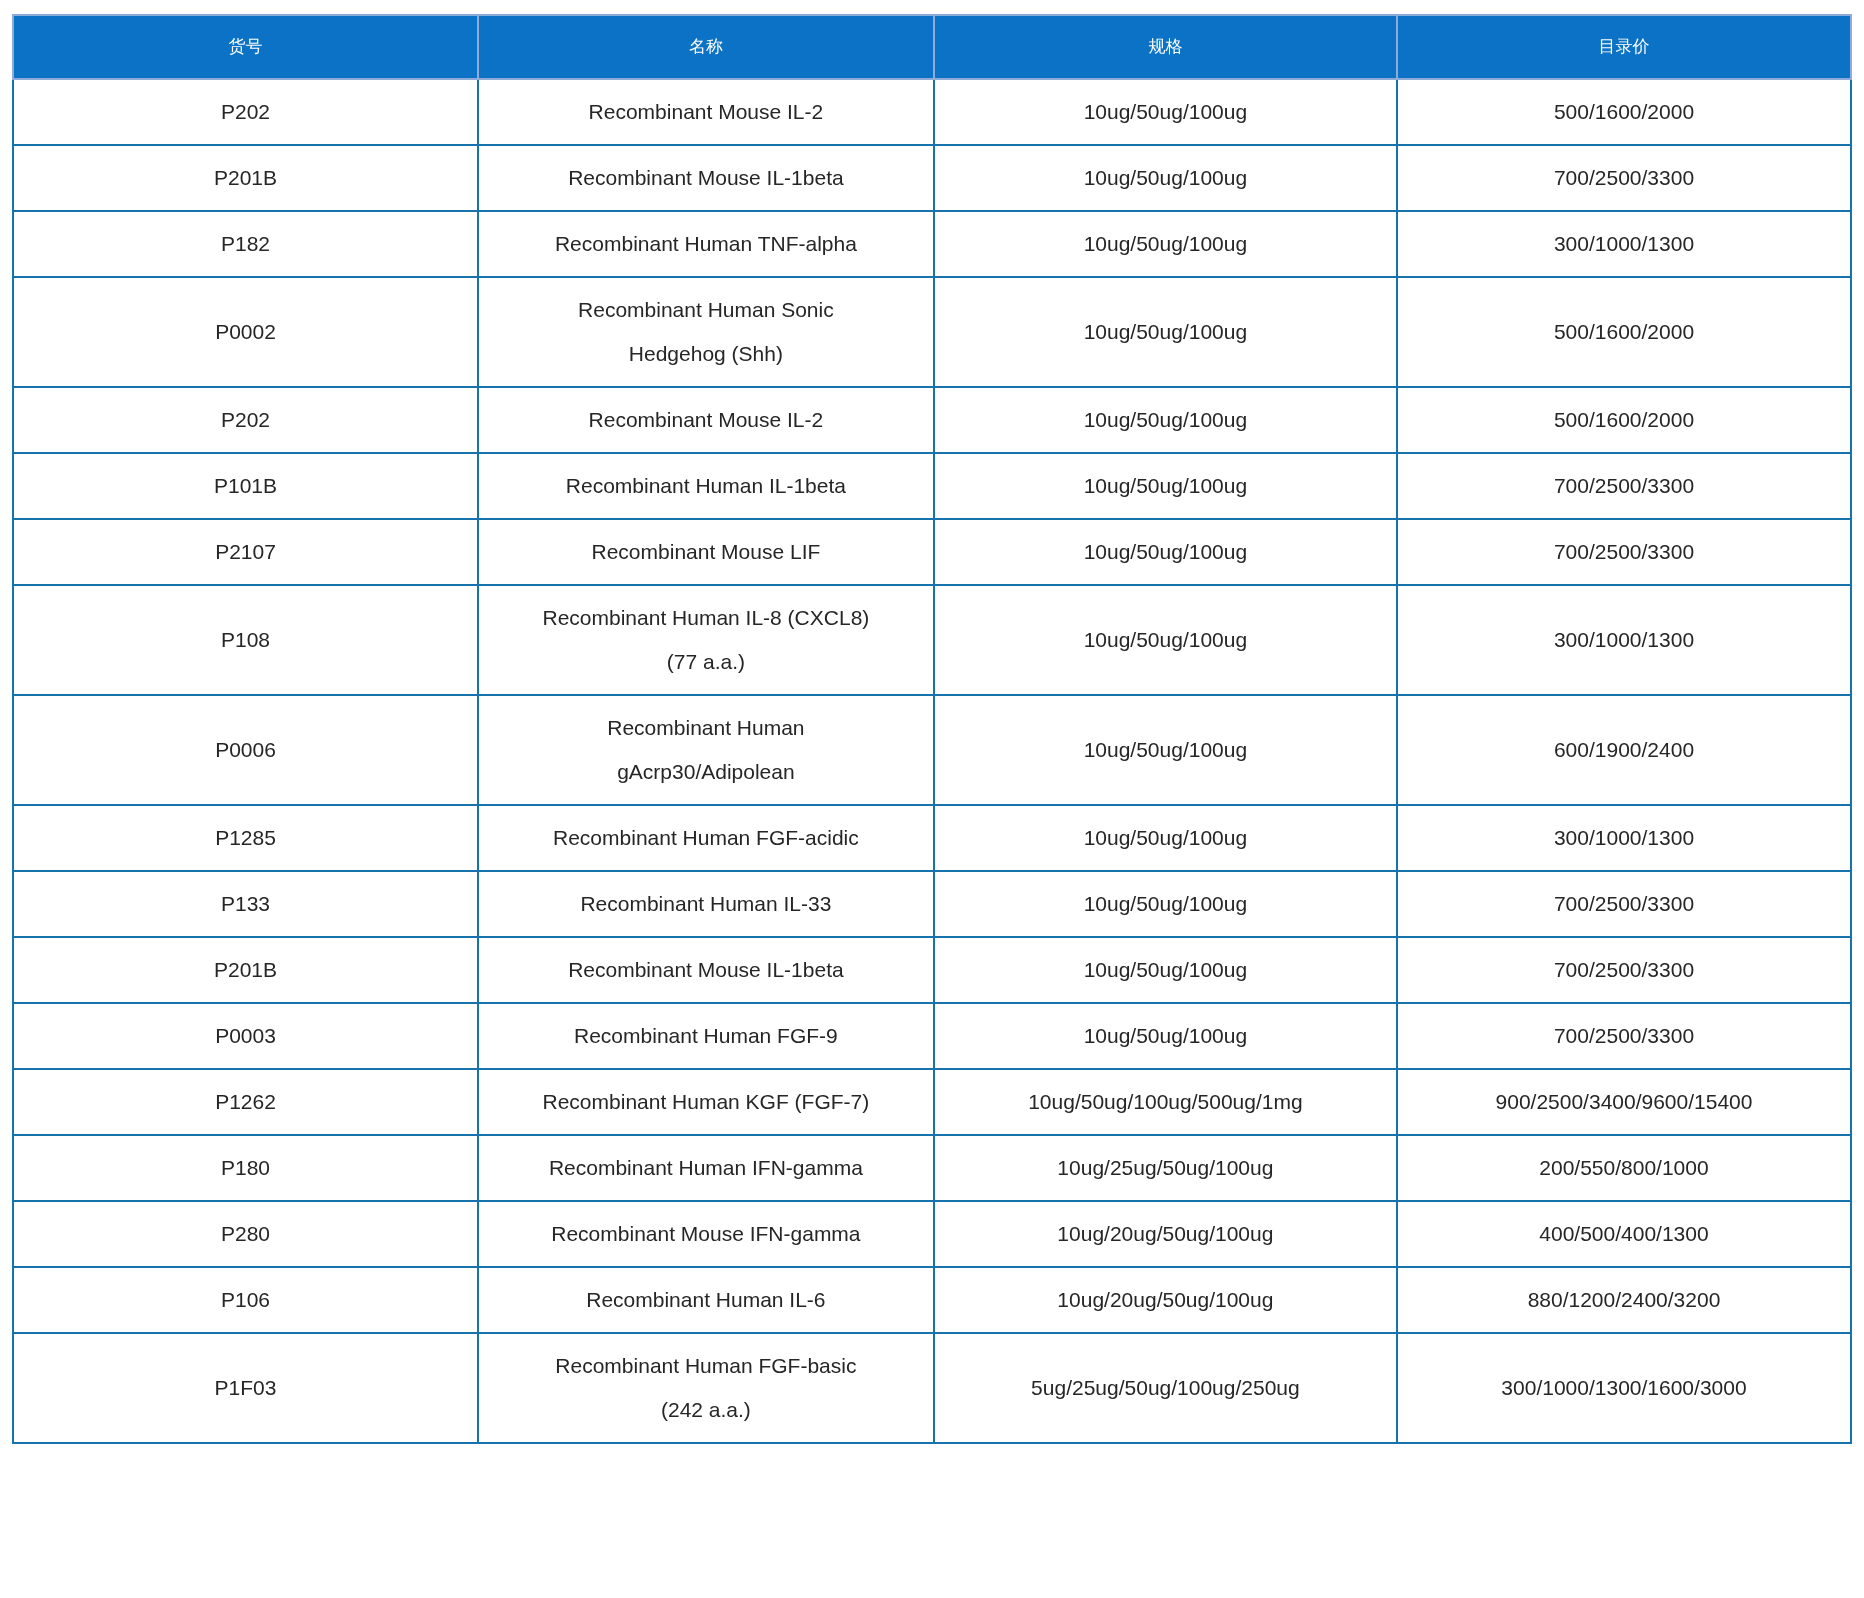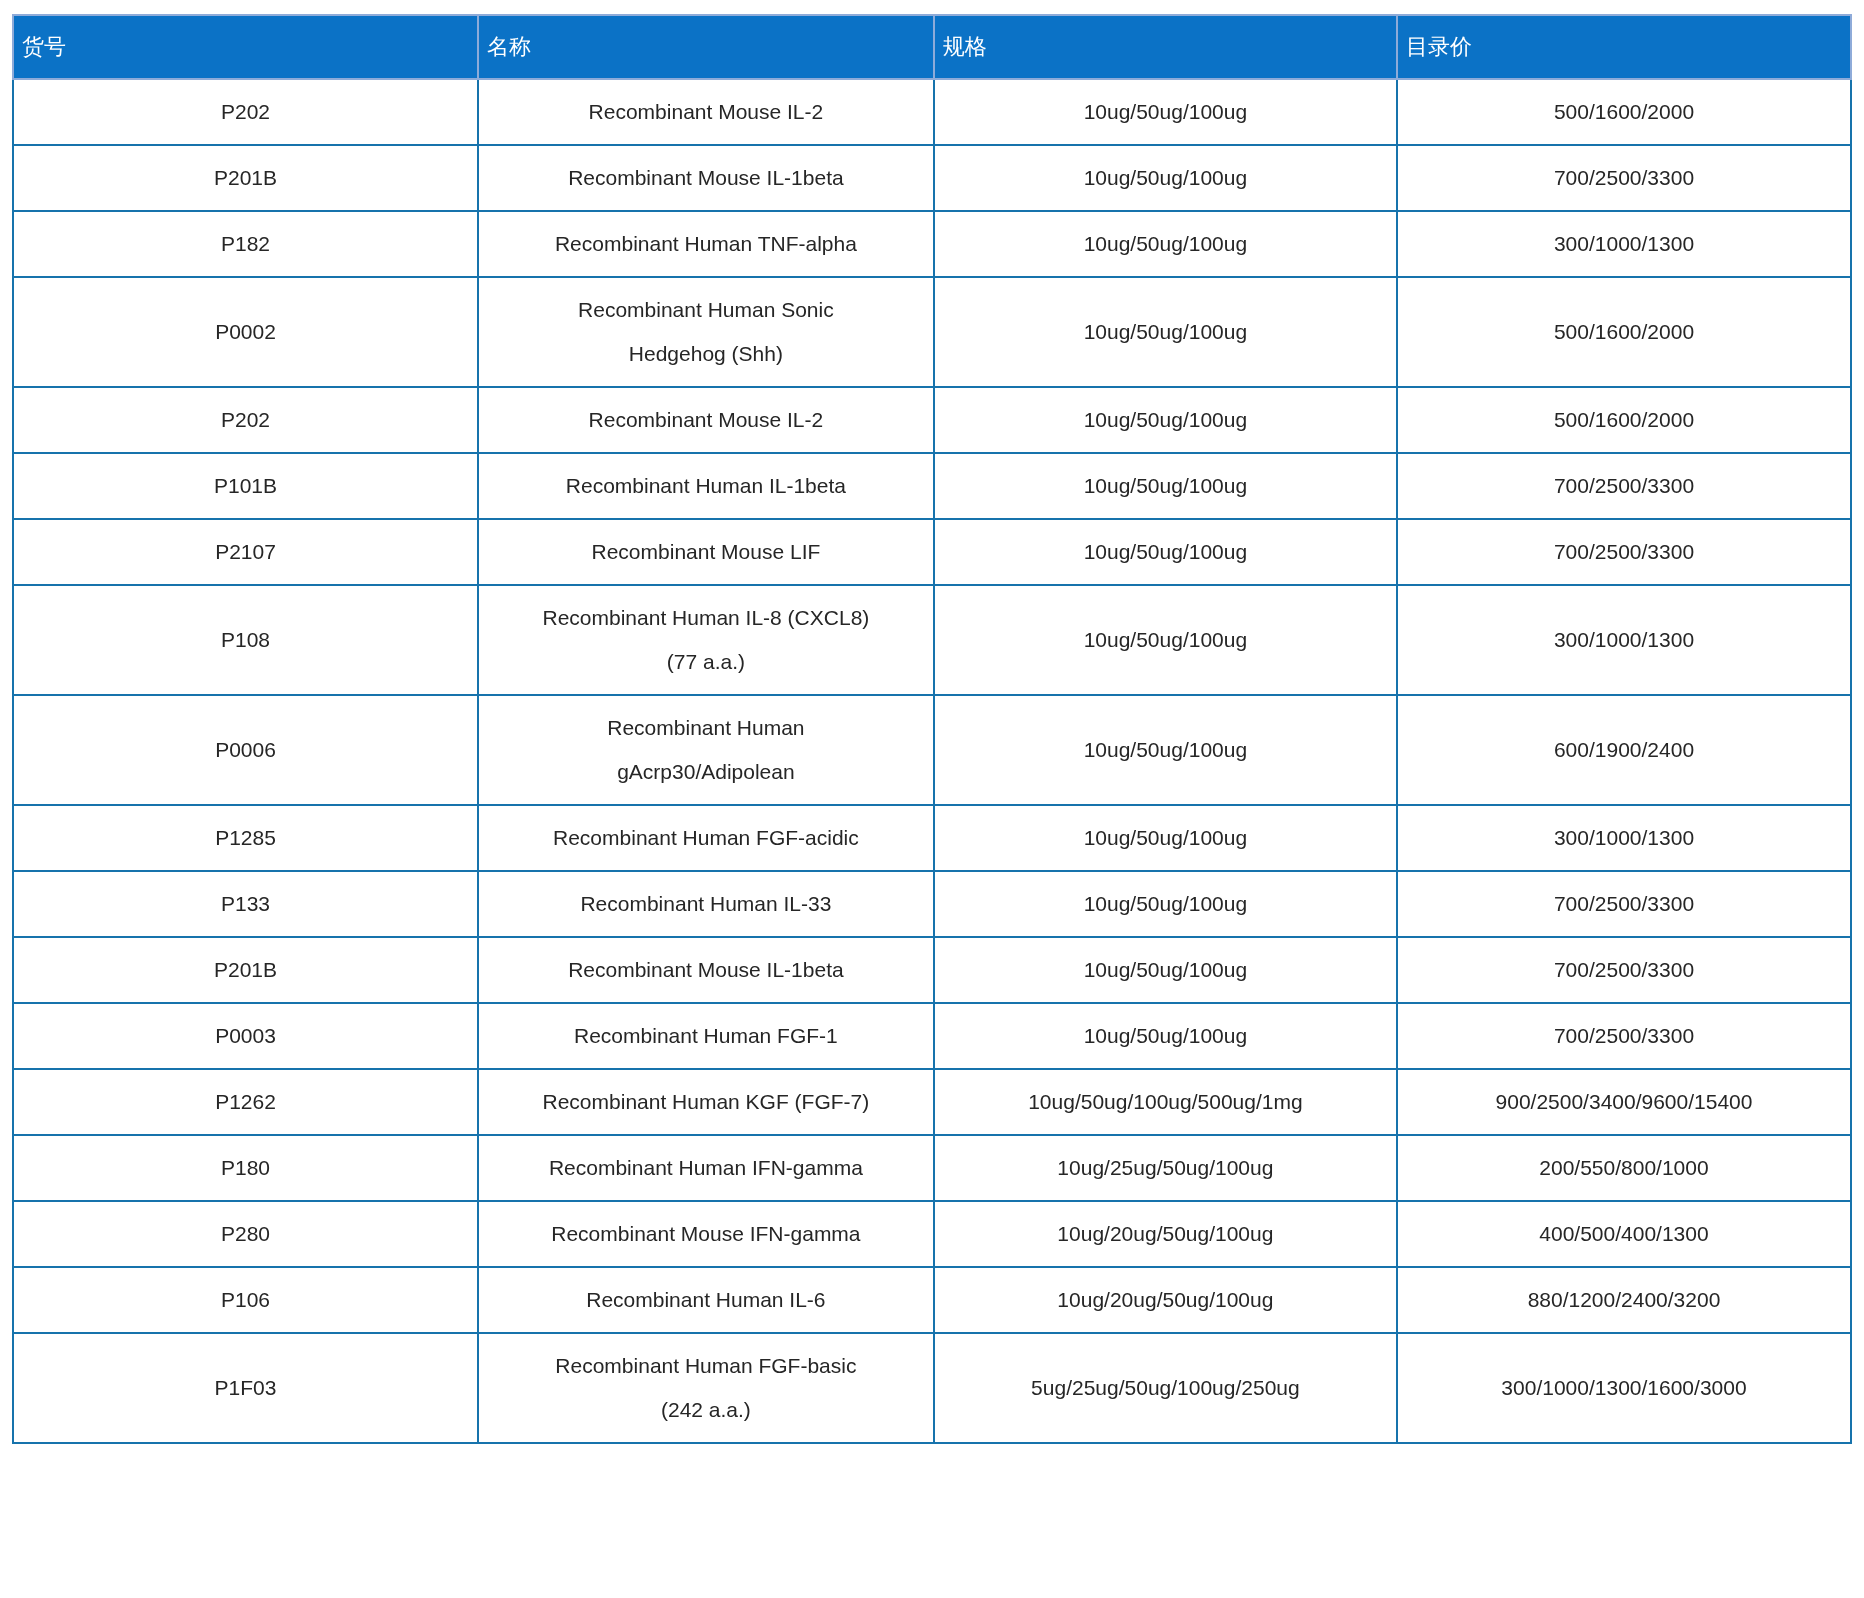--- a/index.html
+++ b/index.html
@@ -24,23 +24,23 @@
     padding: 14px 12px 10px 12px;
   }
   table.price-table {
     width: 1840px;
     border-collapse: collapse;
     table-layout: fixed;
   }
   thead th {
     background: var(--header-bg);
     color: var(--header-text);
-    font-size: 22px;
+    font-size: 17px;
     font-weight: 500;
-    text-align: left;
+    text-align: center;
     vertical-align: middle;
     border: 2px solid var(--header-border);
     line-height: 44px;
     padding: 9px 8px;
   }
   tbody td {
     border: 2px solid var(--body-border);
     background: #ffffff;
     color: var(--text);
     font-size: 21px;
@@ -143,21 +143,21 @@
     <td>700/2500/3300</td>
   </tr>
         <tr>
     <td>P201B</td>
     <td>Recombinant Mouse IL-1beta</td>
     <td>10ug/50ug/100ug</td>
     <td>700/2500/3300</td>
   </tr>
         <tr>
     <td>P0003</td>
-    <td>Recombinant Human FGF-1</td>
+    <td>Recombinant Human FGF-9</td>
     <td>10ug/50ug/100ug</td>
     <td>700/2500/3300</td>
   </tr>
         <tr>
     <td>P1262</td>
     <td>Recombinant Human KGF (FGF-7)</td>
     <td>10ug/50ug/100ug/500ug/1mg</td>
     <td>900/2500/3400/9600/15400</td>
   </tr>
         <tr>

